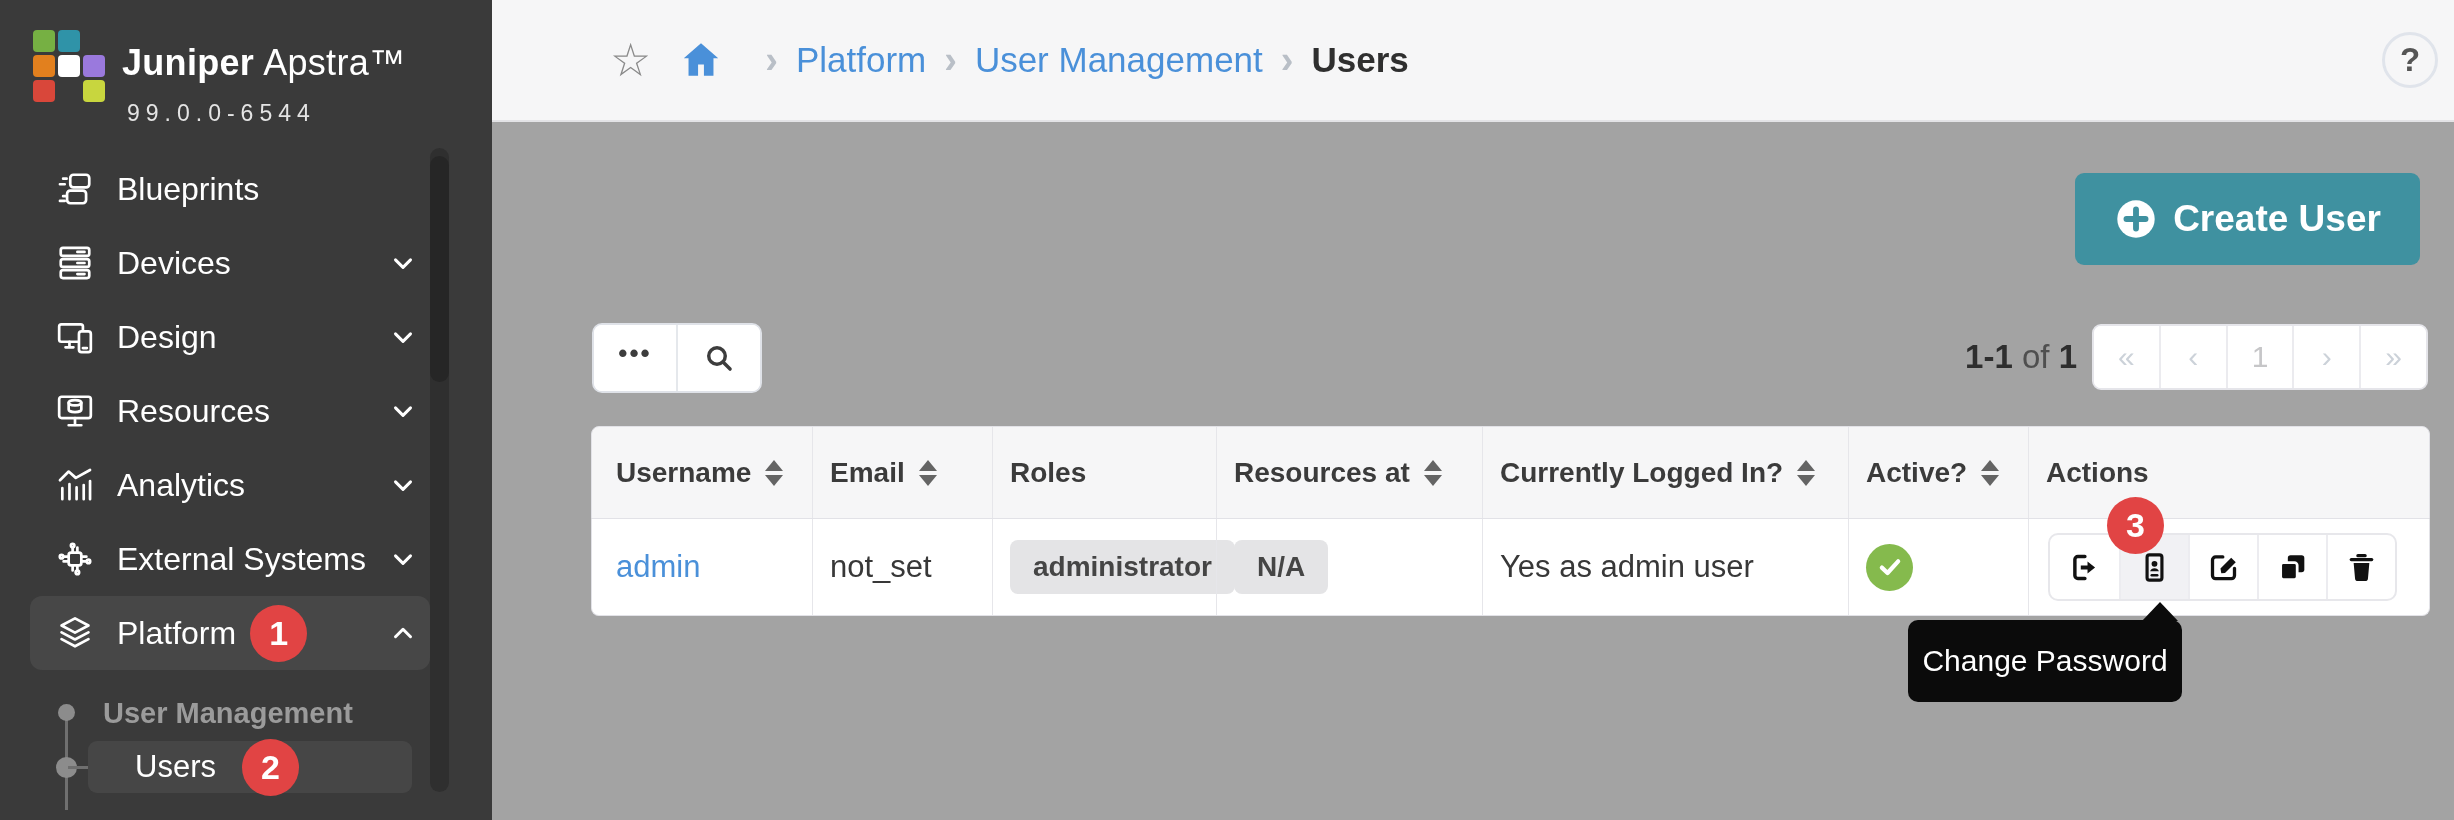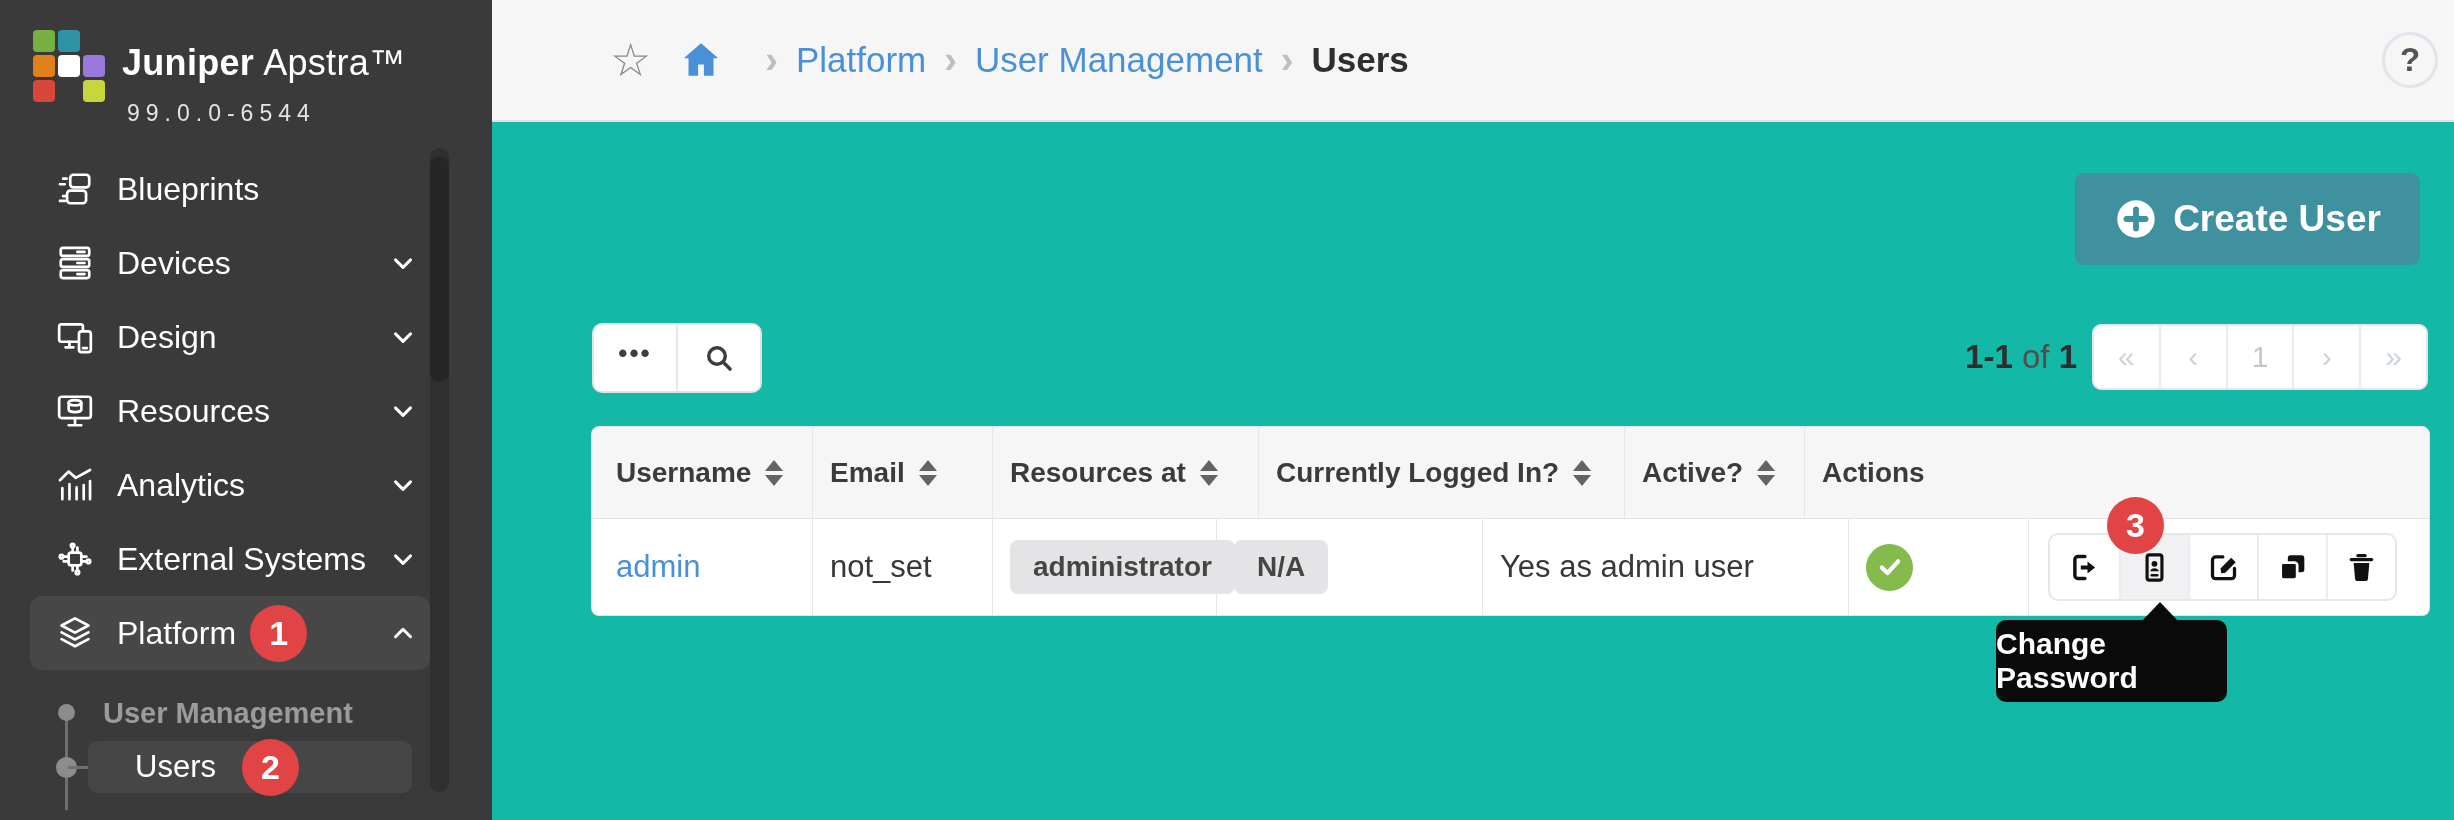--- a/index.html
+++ b/index.html
@@ -1,18 +1,18 @@
 <!DOCTYPE html>
 <html><head>
 <meta charset="utf-8">
 <style>
   * { margin:0; padding:0; box-sizing:border-box; }
   html,body { background:#e8e8ea; }
   body { font-family:"Liberation Sans", sans-serif; }
-  .app { position:relative; width:2454px; height:820px; background:#14b8a6; overflow:hidden; }
+  .app { position:relative; width:2454px; height:820px; background:#a3a3a3; overflow:hidden; }
 
   
   .sidebar { position:absolute; left:0; top:0; width:492px; height:820px; background:#3a3a3a; z-index:20; }
   .brand { display:flex; align-items:flex-start; padding:30px 0 0 33px; }
   .logo { display:grid; grid-template-columns:repeat(3,22px); grid-auto-rows:22px; gap:3px; }
   .logo span { border-radius:4px; }
   .lg-1{background:#76b043}.lg-2{background:#2f93a8}.lg-3{background:transparent}
   .lg-4{background:#e2801e}.lg-5{background:#ffffff}.lg-6{background:#9a79dd}
   .lg-7{background:#d9473a}.lg-8{background:transparent}.lg-9{background:#c8d63e}
   .brand-text { margin-left:17px; }
@@ -87,21 +87,21 @@
 
   .action-group { display:flex; width:349px; height:68px; background:#fff; border:2px solid #e7e7eb; border-radius:10px; margin-left:2px; }
   .action-btn { width:69px; display:flex; align-items:center; justify-content:center; background:transparent; border:none; cursor:pointer; }
   .action-btn + .action-btn { border-left:2px solid #ececf0; }
   .action-btn.hovered { background:#f1f1f4; }
   .action-btn svg { width:33px; height:33px; }
 
   .step-badge { position:absolute; z-index:30; }
   .badge-3 { left:2107px; top:497px; }
 
-  .tooltip { position:absolute; left:1996px; top:620px; width:231px; height:82px; background:#0b0b0b; border-radius:10px; color:#fff; font-size:30px; font-weight:bold; display:flex; align-items:center; justify-content:center; z-index:25; }
+  .tooltip { position:absolute; left:1908px; top:620px; width:274px; height:82px; background:#0b0b0b; border-radius:10px; color:#fff; font-size:30px; font-weight:normal; display:flex; align-items:center; justify-content:center; z-index:25; }
   .tooltip-arrow { position:absolute; left:2142px; top:602px; width:0; height:0; border-left:18px solid transparent; border-right:18px solid transparent; border-bottom:19px solid #0b0b0b; z-index:25; }
 </style>
 </head>
 <body>
 
 <div class="app">
 
   <aside class="sidebar">
     <div class="brand">
       <div class="logo">
@@ -309,20 +309,23 @@
             <i class="down"></i>
           </span>
       </div>
       <div class="th c1">
         <span>Email</span>
         <span class="sort">
             <i class="up"></i>
             <i class="down"></i>
           </span>
       </div>
+      <div class="th c2">
+        <span>Roles</span>
+      </div>
       <div class="th c3">
         <span>Resources at</span>
         <span class="sort">
             <i class="up"></i>
             <i class="down"></i>
           </span>
       </div>
       <div class="th c4">
         <span>Currently Logged In?</span>
         <span class="sort">

